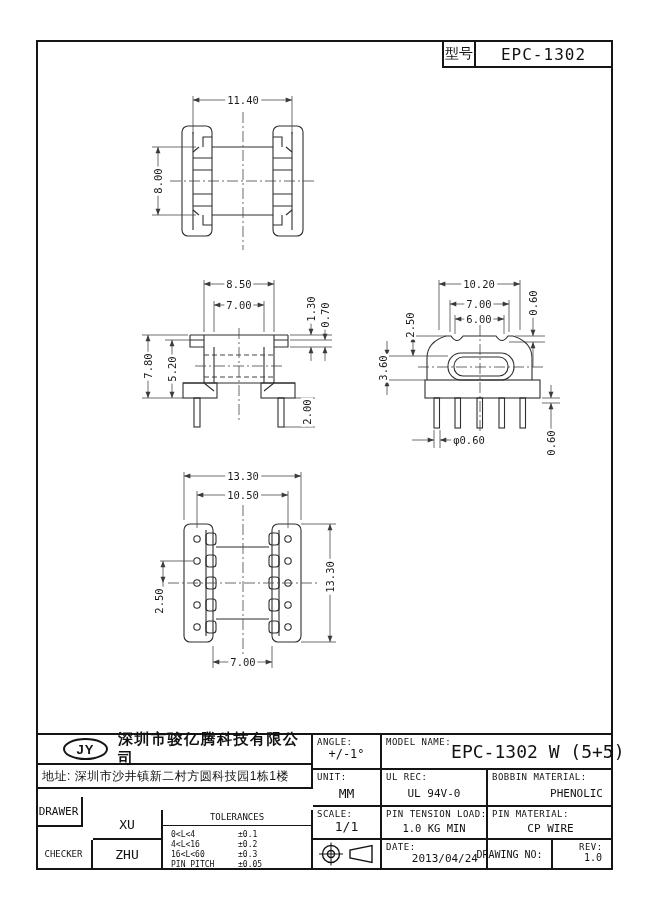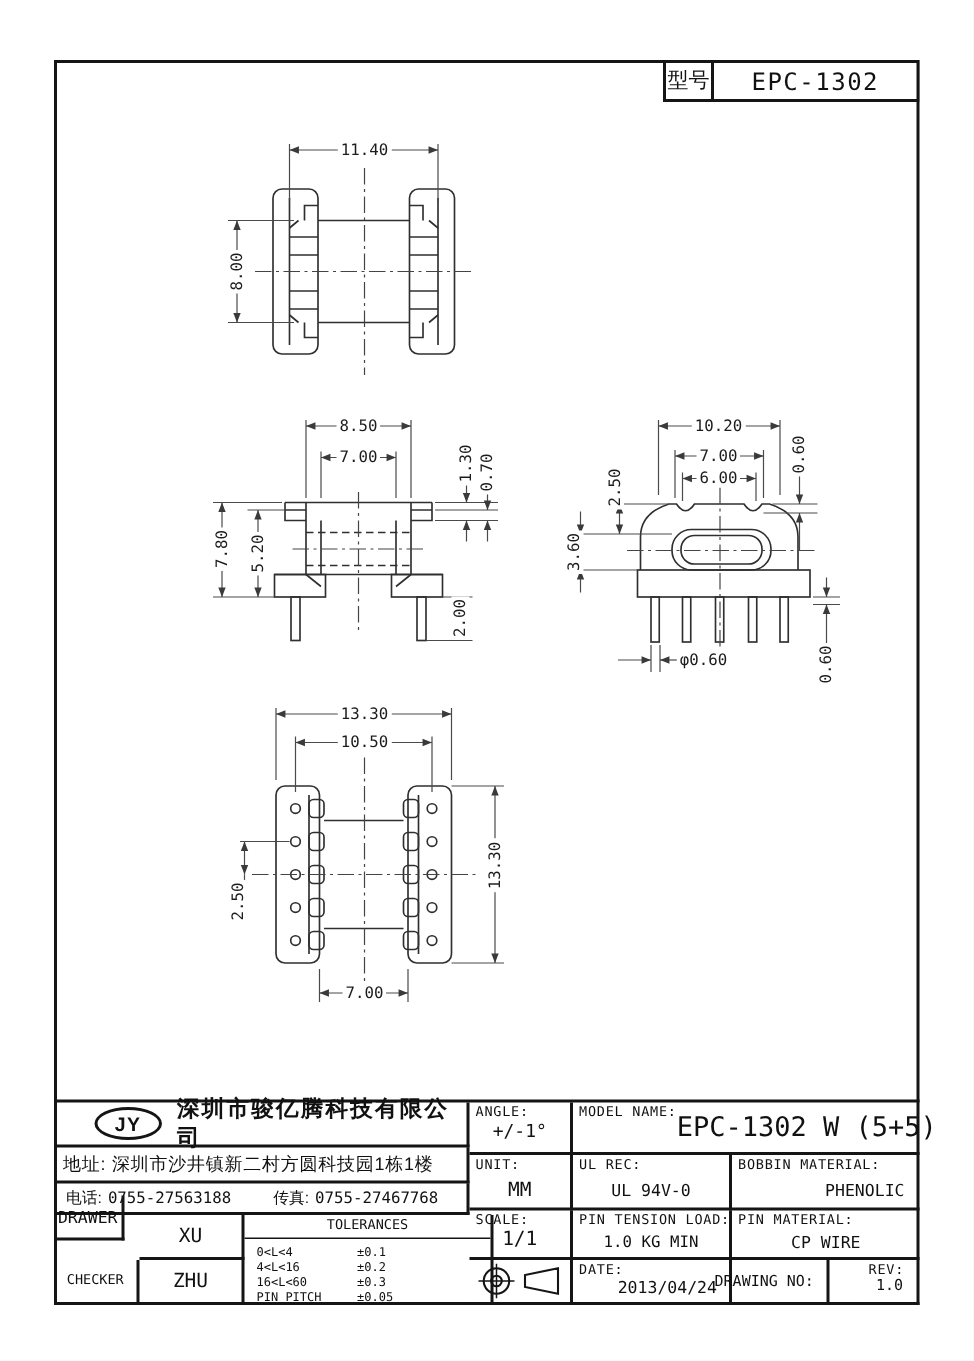--- a/index.html
+++ b/index.html
@@ -210,34 +210,27 @@
 
     <div class="cell company" style="left:0; top:0; width:277px; height:30px;padding-left:27px;">
       <div class="logo">JY</div>
       <div class="cname">深圳市骏亿腾科技有限公司</div>
     </div>
 
     <div class="cell addr" style="left:0; top:30px; width:277px; height:24px;">
       <span>地址:</span>&nbsp;<span>深圳市沙井镇新二村方圆科技园1栋1楼</span>
     </div>
 
-    <div class="cell phone" style="left:0; top:54px; width:277px; height:21px;">
-      <span>电话:</span>
-      <span class="num">0755-27563188</span>
-      <span style="width:20px;"></span>
-      <span>传真:</span>
-      <span class="num">0755-27467768</span>
-    </div>
 
     <div class="cell cent" style="left:0; top:62px; width:47px; height:30px; font-family:'DejaVu Sans Mono',monospace; font-size:11px;">DRAWER</div>
     <div class="cell cent val" style="left:57px; top:75px; width:70px; height:30px; font-size:13px;">XU</div>
     <div class="cell cent" style="left:0; top:105px; width:57px; height:30px; font-family:'DejaVu Sans Mono',monospace; font-size:9px;">CHECKER</div>
     <div class="cell cent val" style="left:57px; top:105px; width:70px; height:30px; font-size:13px;">ZHU</div>
 
-    <div class="cell" style="left:127px; top:75px; width:166px; height:60px;">
+    <div class="cell" style="left:127px; top:75px; width:150px; height:60px;">
       <div style="border-bottom:1.5px solid #151515; height:16px; text-align:center; font-family:'DejaVu Sans Mono',monospace; font-size:9px; padding-top:2px;">TOLERANCES</div>
       <div class="tolrow" style="left:8px;  top:20px;">0&lt;L&lt;4</div>
       <div class="tolrow" style="left:75px; top:20px;">±0.1</div>
       <div class="tolrow" style="left:8px;  top:30px;">4&lt;L&lt;16</div>
       <div class="tolrow" style="left:75px; top:30px;">±0.2</div>
       <div class="tolrow" style="left:8px;  top:40px;">16&lt;L&lt;60</div>
       <div class="tolrow" style="left:75px; top:40px;">±0.3</div>
       <div class="tolrow" style="left:8px;  top:50px;">PIN PITCH</div>
       <div class="tolrow" style="left:75px; top:50px;">±0.05</div>
     </div>

